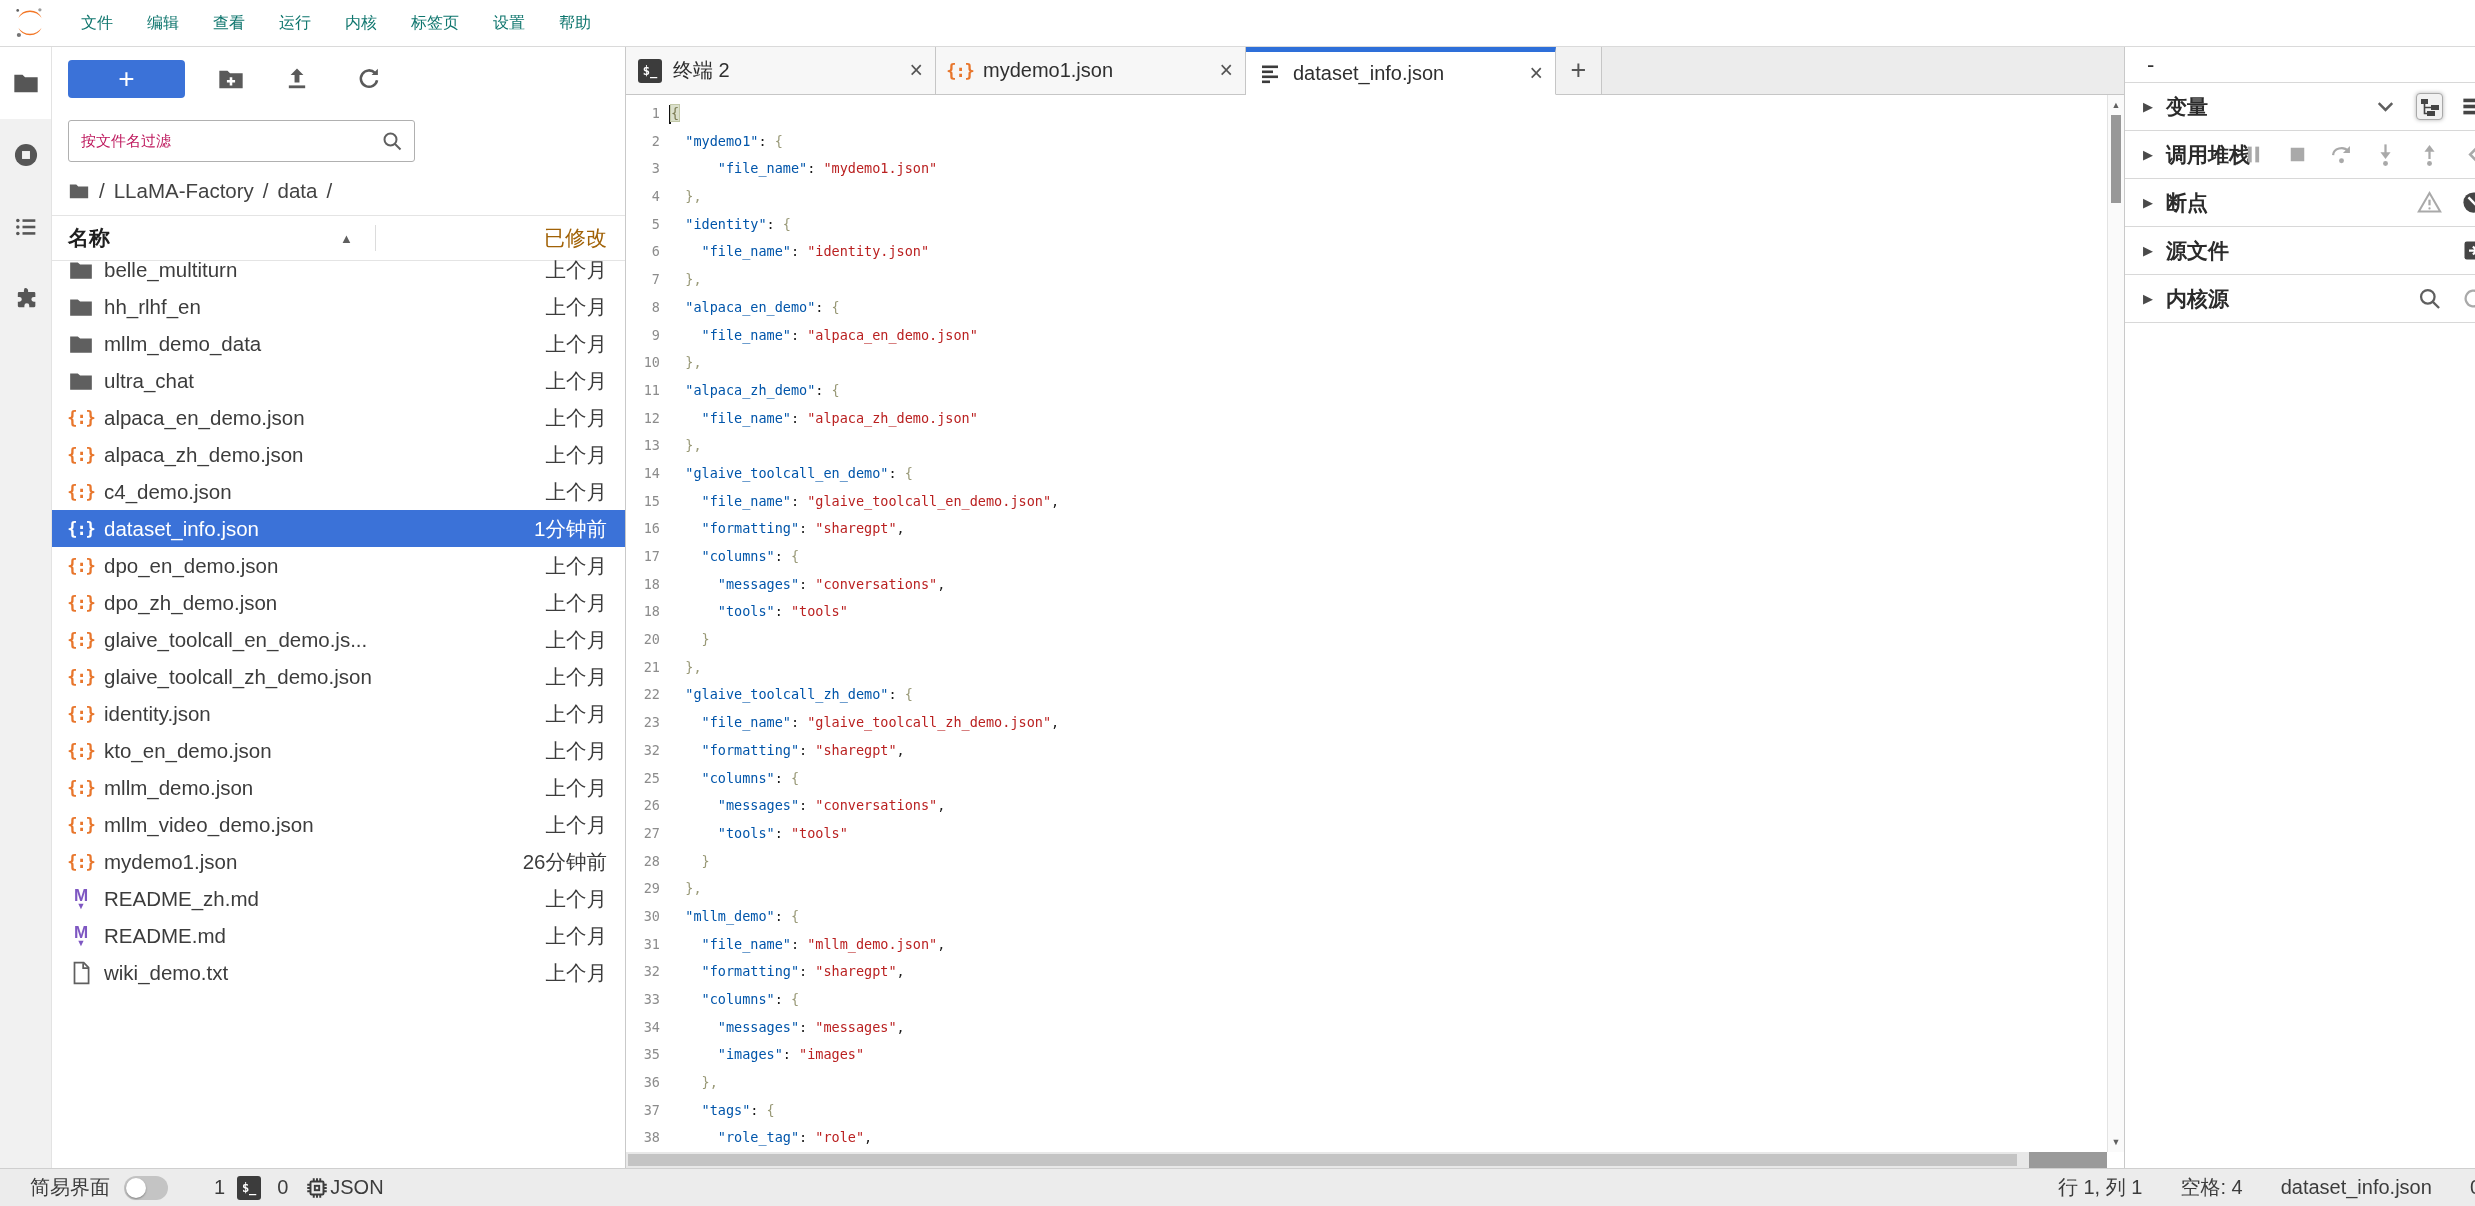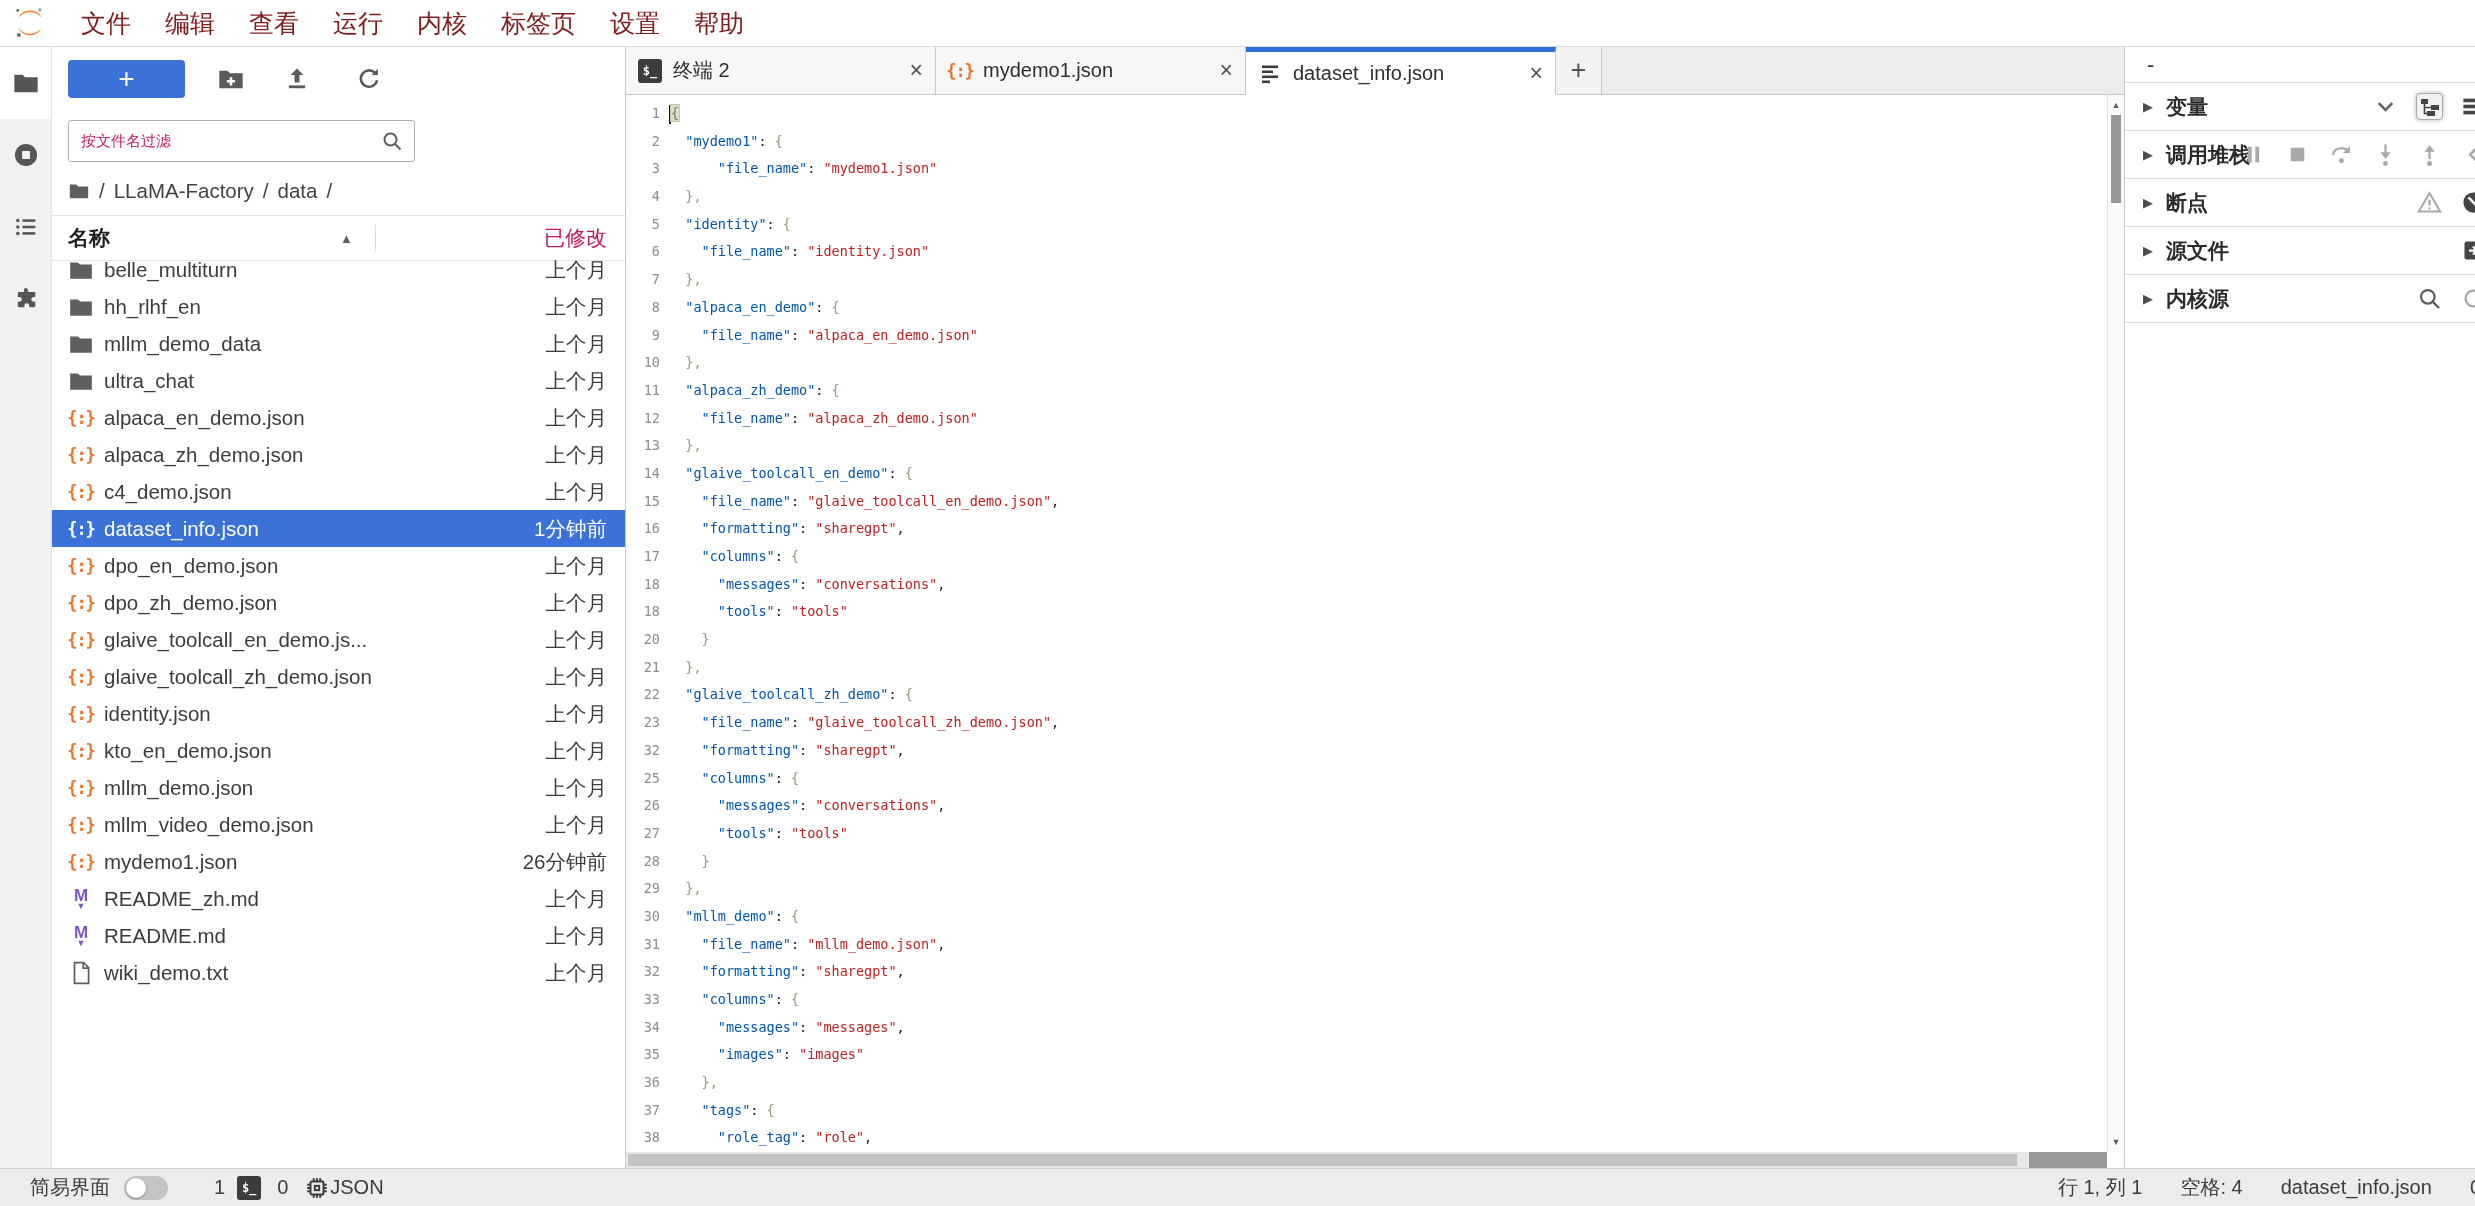--- a/index.html
+++ b/index.html
@@ -5,21 +5,21 @@
   html,body{margin:0;padding:0;}
   body{width:2475px;height:1206px;overflow:hidden;position:relative;background:#fff;
        font-family:"Liberation Sans","DejaVu Sans",sans-serif;color:#3a3a3a;}
   .icon{display:inline-flex;align-items:center;justify-content:center;}
   .icon svg{width:100%;height:100%;display:block;}
 
   
   #menubar{position:absolute;left:0;top:0;width:100%;height:47px;background:#fff;
            border-bottom:1px solid #dadada;display:flex;align-items:center;box-sizing:border-box;}
   #logo{width:36px;height:36px;margin:0 16px 0 12px;}
-  .menu-item{padding:0 17px;font-size:25px;color:#7f1d1d;cursor:default;}
+  .menu-item{padding:0 17px;font-size:16px;color:#0f766e;cursor:default;}
 
   
   #activity{position:absolute;left:0;top:47px;width:52px;bottom:38px;background:#f1f1f1;
             border-right:1px solid #e3e3e3;box-sizing:border-box;}
   .act-cell{height:72px;display:flex;align-items:center;justify-content:center;color:#565656;}
   .act-cell.active{background:#fff;}
   .act-cell .icon{width:28px;height:28px;}
 
   
   #filebrowser{position:absolute;left:52px;top:47px;width:573px;bottom:38px;background:#fff;overflow:hidden;}
@@ -32,21 +32,21 @@
   #fb-filter .ph{margin-left:12px;font-size:15px;color:#be185d;flex:1;}
   #fb-filter .icon{width:24px;height:24px;color:#5f5f5f;margin-right:10px;}
   #fb-breadcrumb{position:absolute;top:128px;left:16px;height:32px;display:flex;align-items:center;
                  font-size:20.5px;color:#424242;gap:9px;}
   #fb-breadcrumb .icon{width:22px;height:22px;color:#5f5f5f;}
   #fb-header{position:absolute;top:168px;left:0;right:0;height:46px;border-top:1px solid #e4e4e4;
              border-bottom:1px solid #e4e4e4;display:flex;align-items:center;box-sizing:border-box;}
   #fb-header .hname{padding-left:16px;font-size:21px;font-weight:bold;color:#1f1f1f;width:272px;}
   #fb-header .sort{color:#5f5f5f;font-size:13px;}
   #fb-header .hdiv{width:1px;height:26px;background:#dcdcdc;margin-left:22px;}
-  #fb-header .hmod{flex:1;text-align:right;padding-right:18px;font-size:21px;color:#be185d;}
+  #fb-header .hmod{flex:1;text-align:right;padding-right:18px;font-size:21px;color:#a16207;}
   #fb-rows{position:absolute;top:204px;left:0;right:0;bottom:0;overflow:hidden;}
   .fb-row{height:37px;display:flex;align-items:center;font-size:20.5px;color:#3c3c3c;}
   .fb-row .ficon{margin-left:16px;width:26px;height:26px;flex:none;color:#5f5f5f;}
   .fb-row .fname{margin-left:10px;white-space:nowrap;}
   .fb-row .ftime{margin-left:auto;padding-right:18px;white-space:nowrap;}
   .fb-row.selected{background:#3b72d8;color:#fff;}
   .fb-row.selected .ficon{color:#fff;}
   .json-glyph{font-family:"DejaVu Sans Mono",monospace;font-weight:bold;color:#e8762c;
               font-size:17px;letter-spacing:-1px;}
   .fb-row.selected .json-glyph{color:#fff;}

